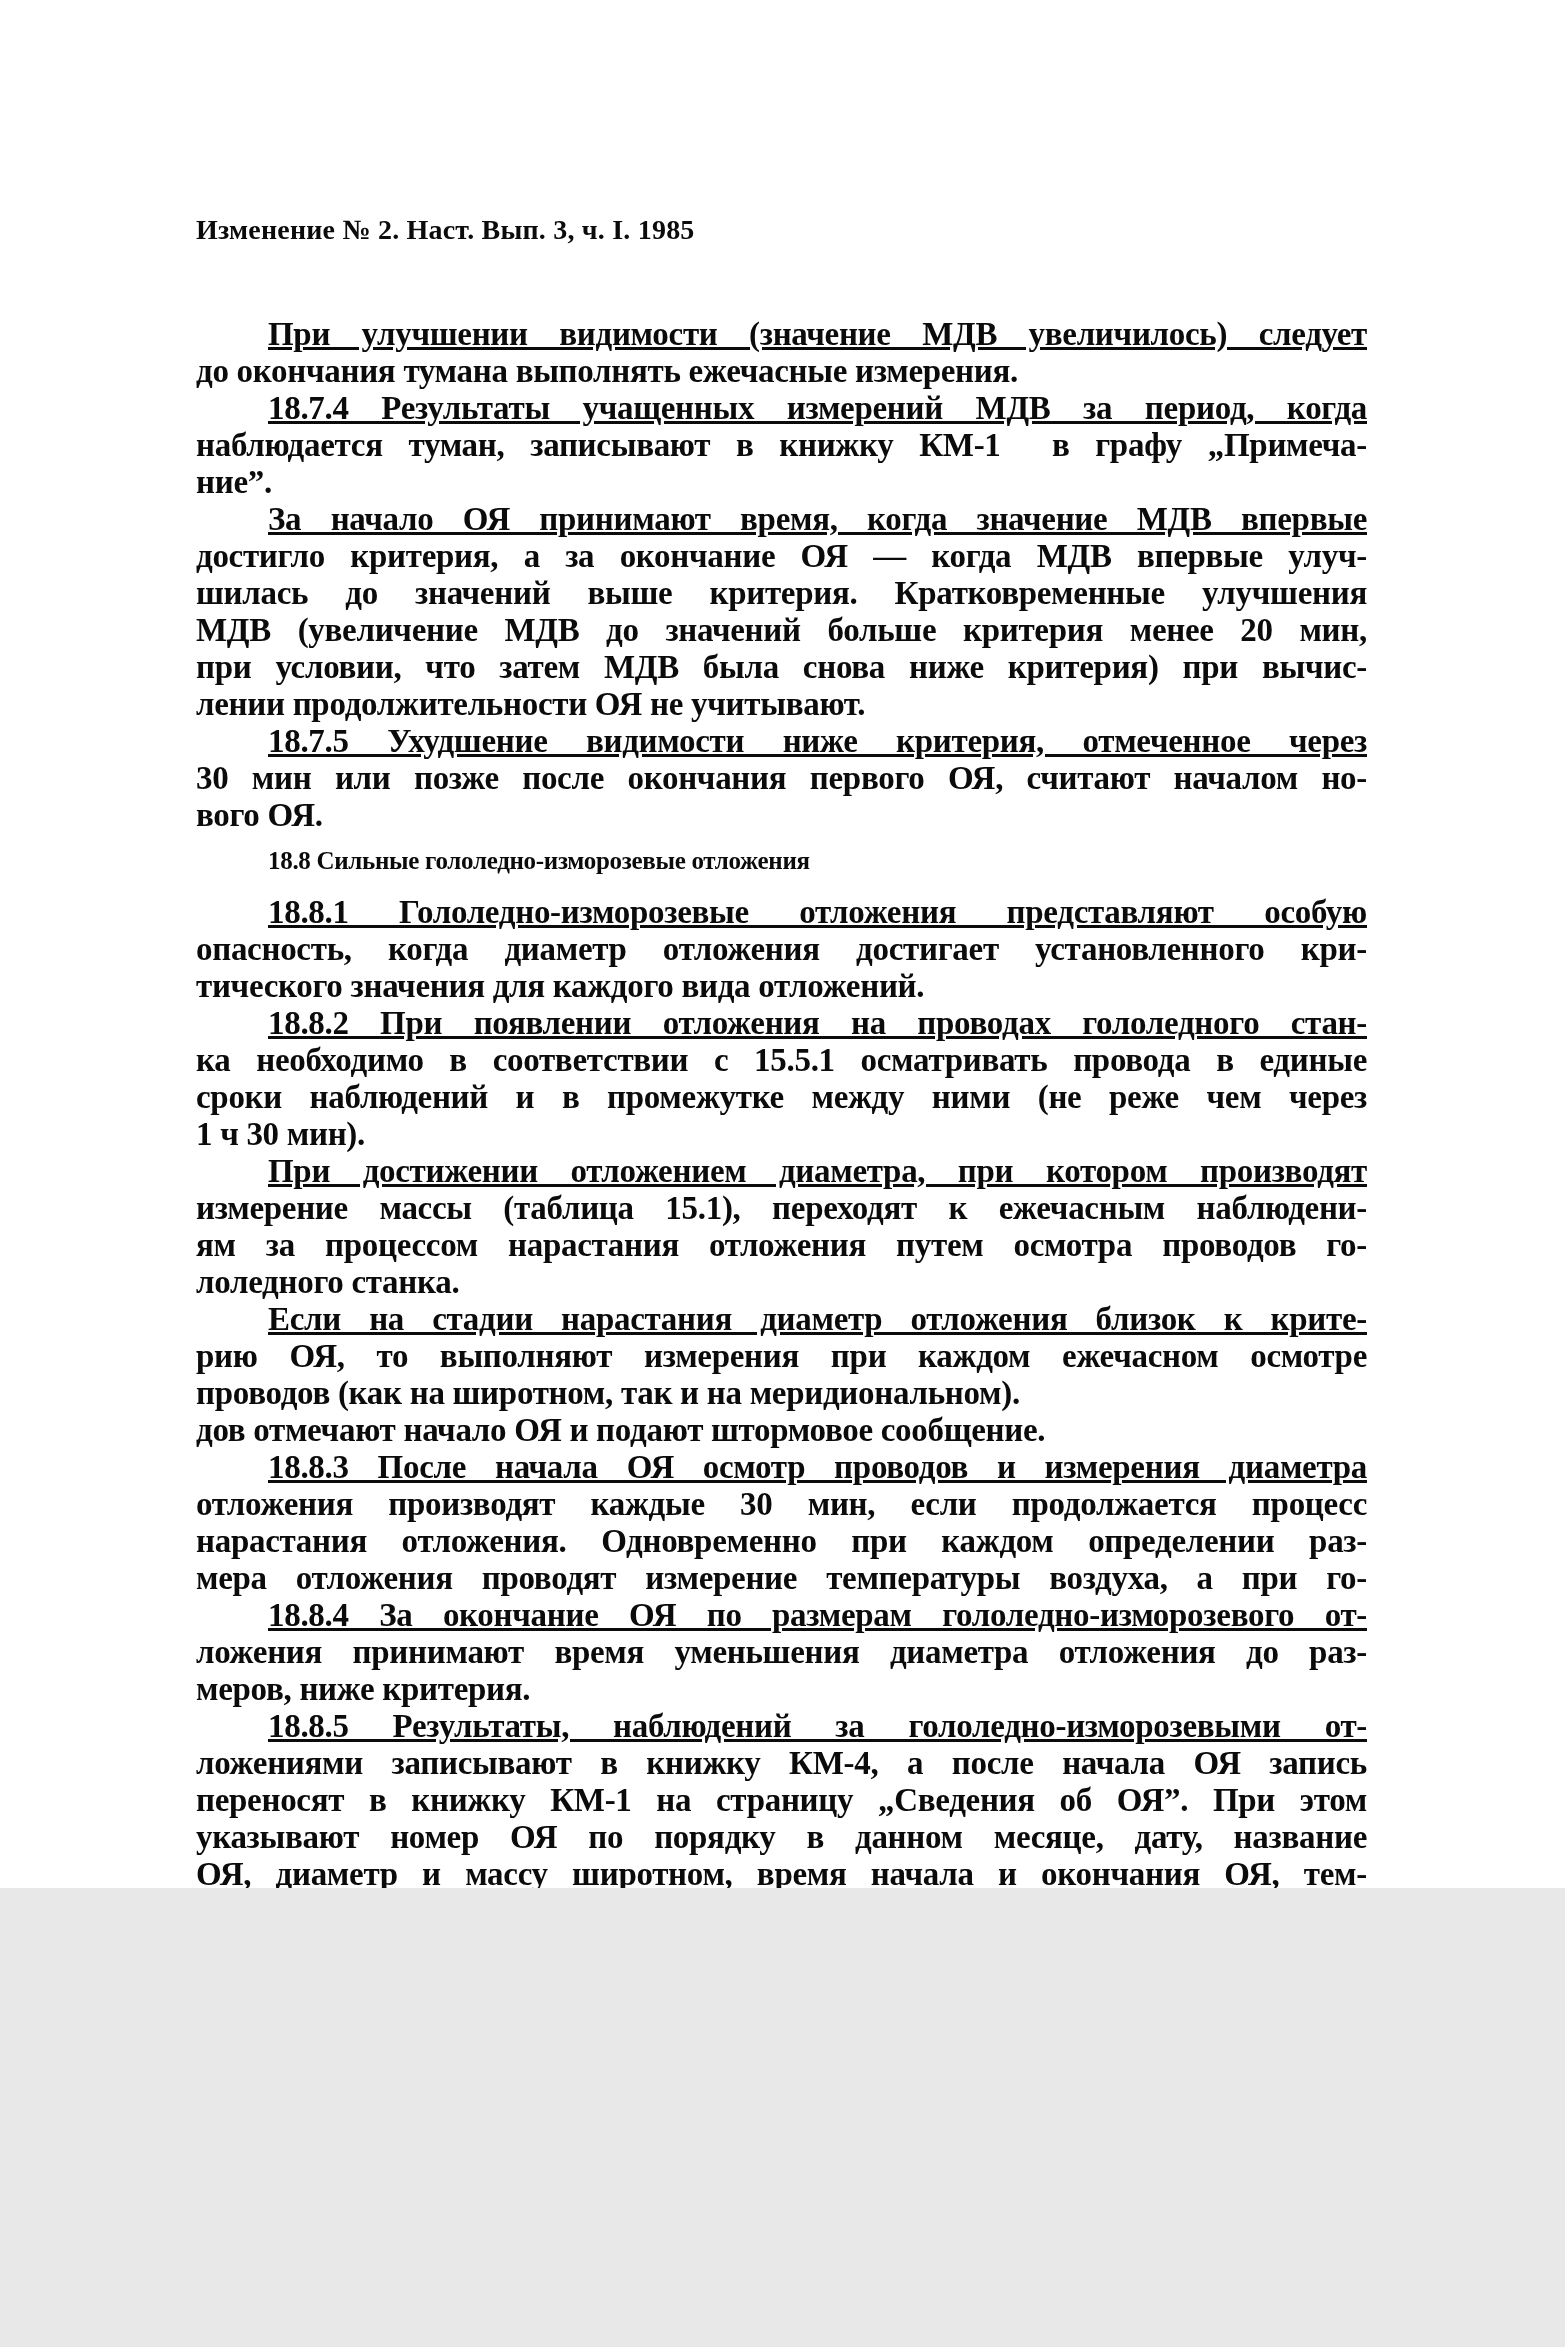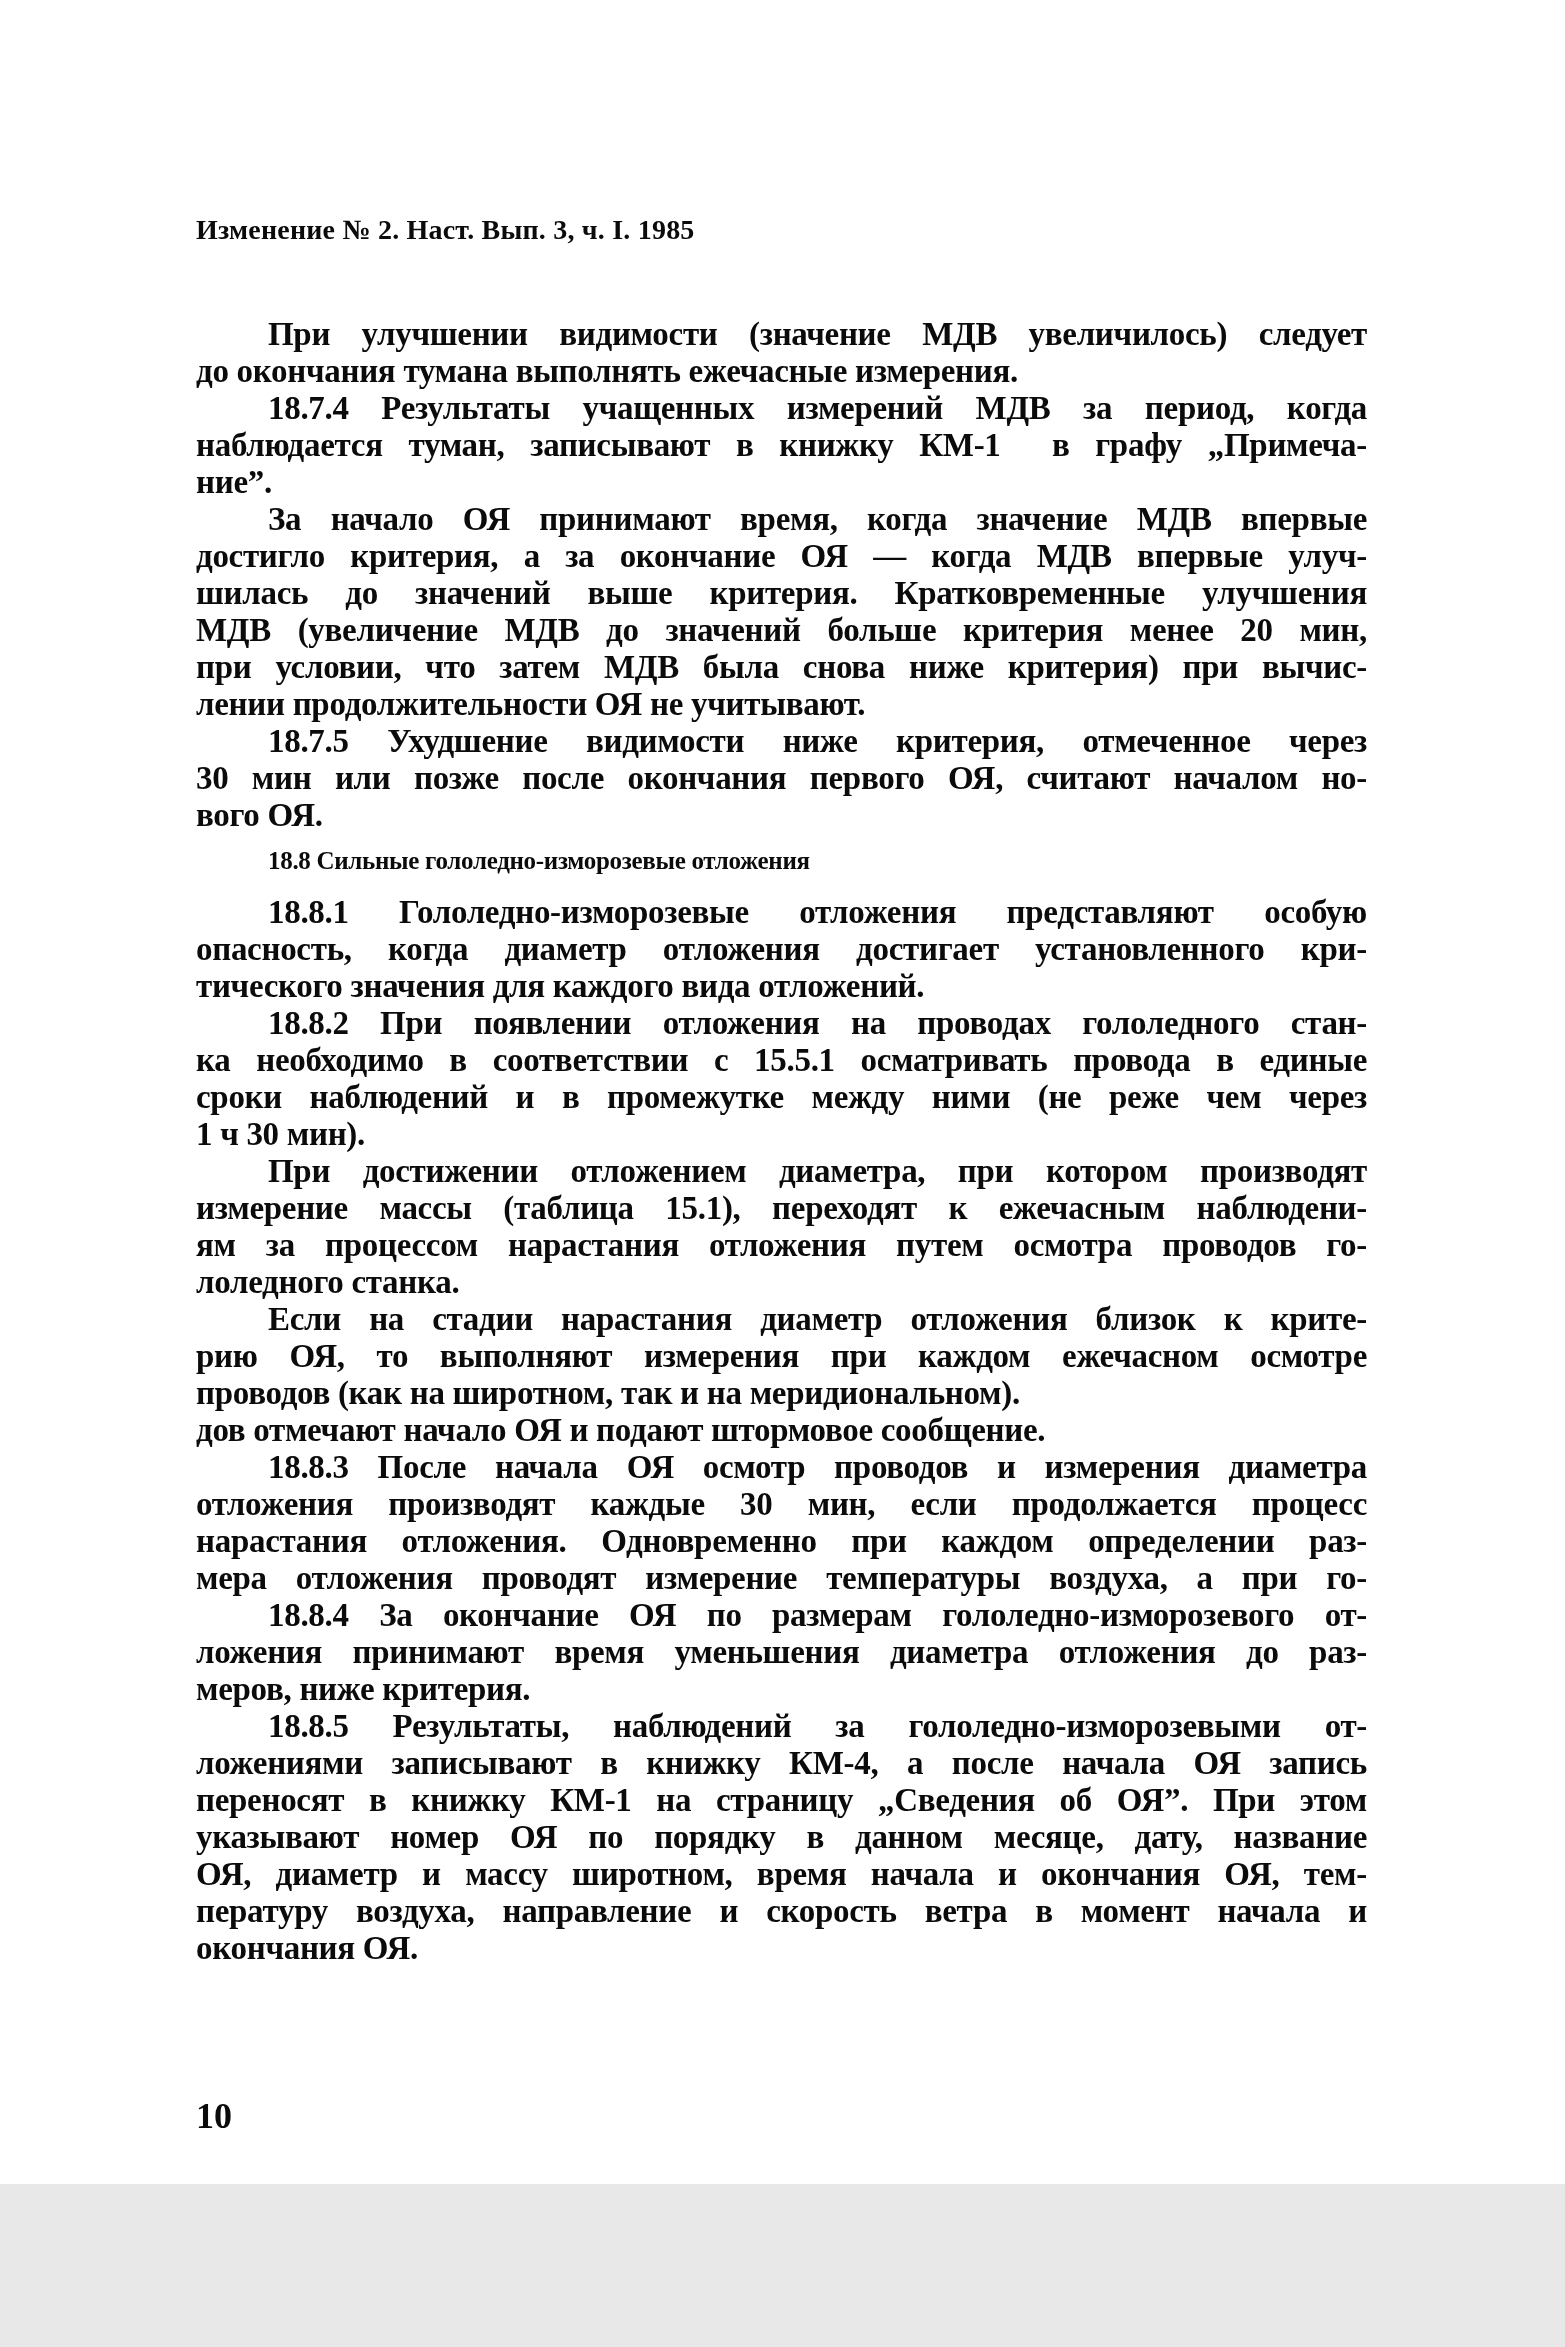--- a/index.html
+++ b/index.html
@@ -3,21 +3,21 @@
 <meta charset="utf-8">
 <style>
   html, body {
     margin: 0;
     padding: 0;
     background: #e8e8e8;
   }
   .page {
     position: relative;
     width: 1565px;
-    height: 2184px;
+    height: 1888px;
     background: #ffffff;
     font-family: "Liberation Serif", "DejaVu Serif", serif;
     color: #0b0b0b;
     overflow: hidden;
   }
   .page-header {
     position: absolute;
     left: 196px;
     top: 214px;
     width: 1171px;
@@ -35,21 +35,21 @@
     font-weight: 700;
     line-height: 37px;
     letter-spacing: -0.3px;
   }
   .para { margin: 0; }
   .line {
     text-align: justify;
     text-align-last: justify;
     min-height: 37px;
   }
-  .line.first { text-indent: 72px; }
+  .line.first { text-indent: 72px; text-decoration: underline; }
   .line.last { text-align-last: left; }
   .section-heading {
     margin-top: 8px;
     margin-bottom: 15px;
     padding-left: 72px;
     font-size: 25px;
     font-weight: 700;
     line-height: 37px;
   }
   .page-number {

